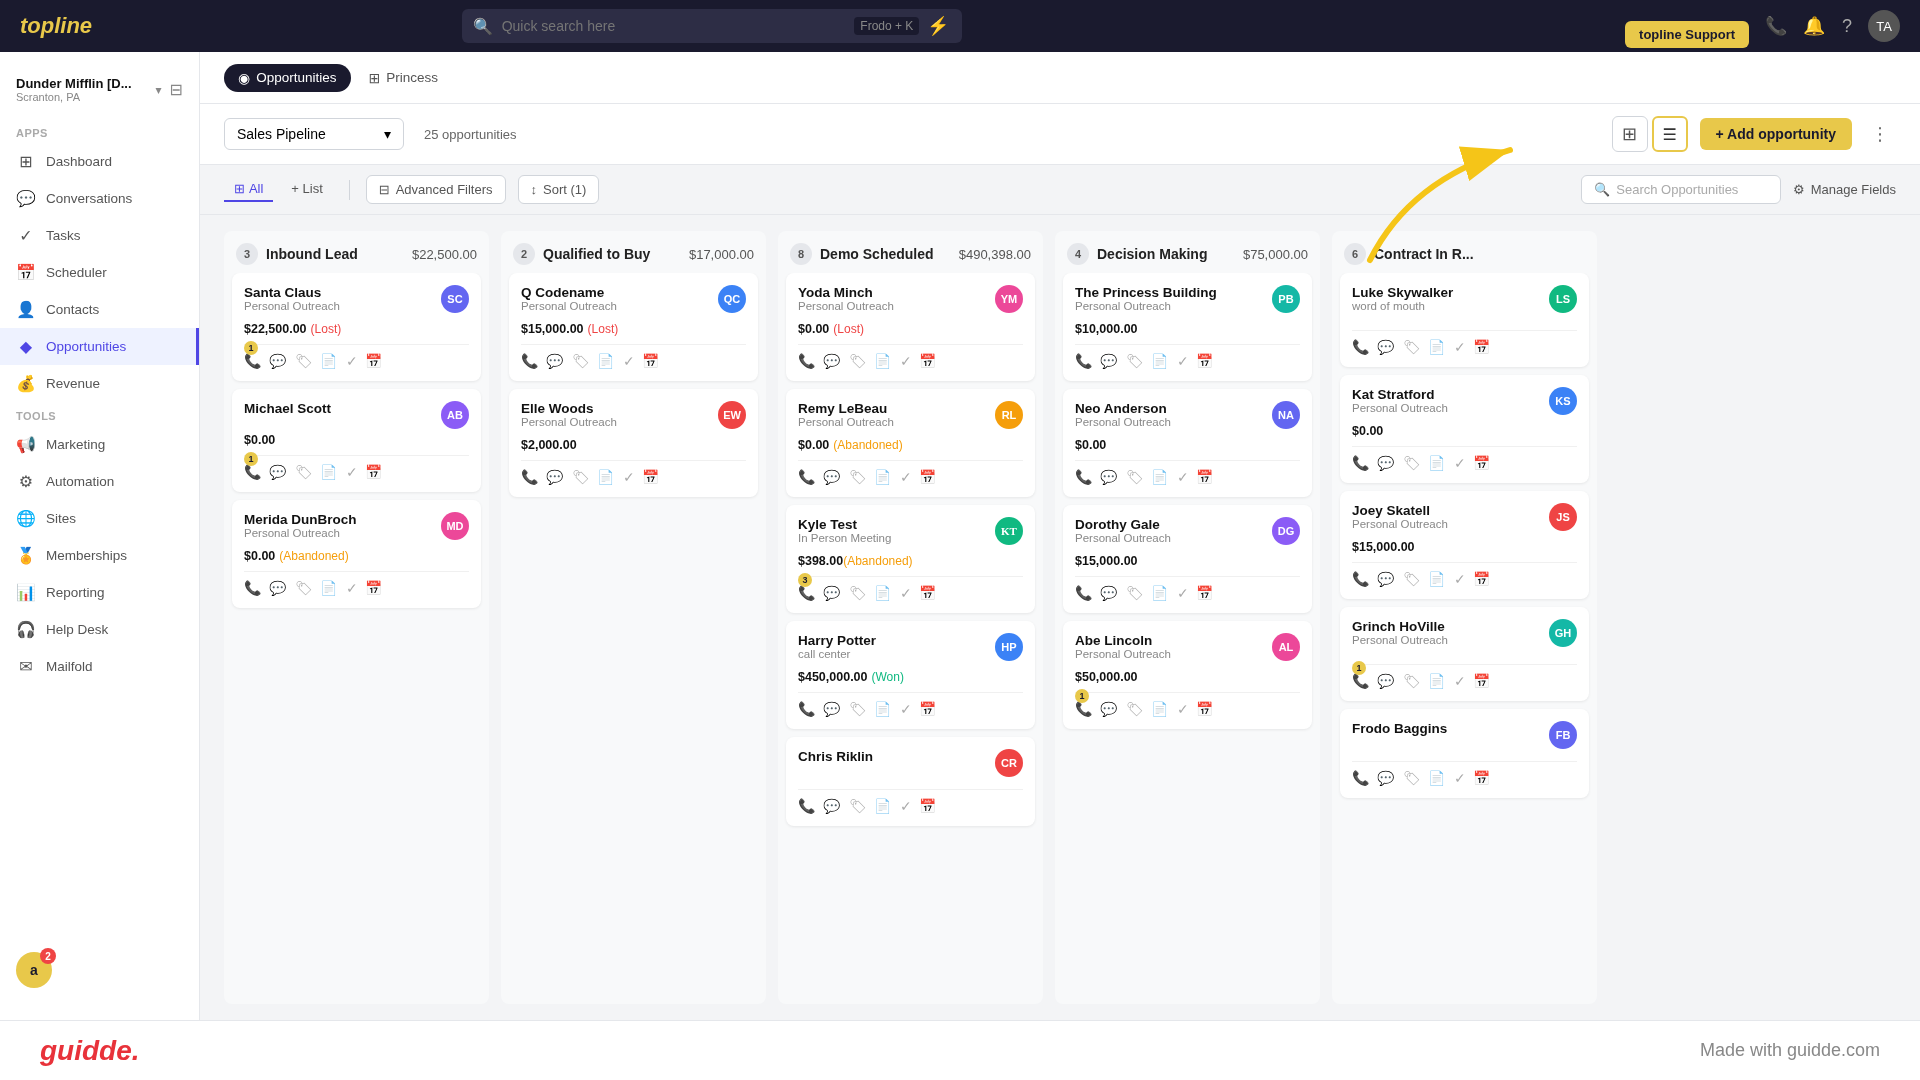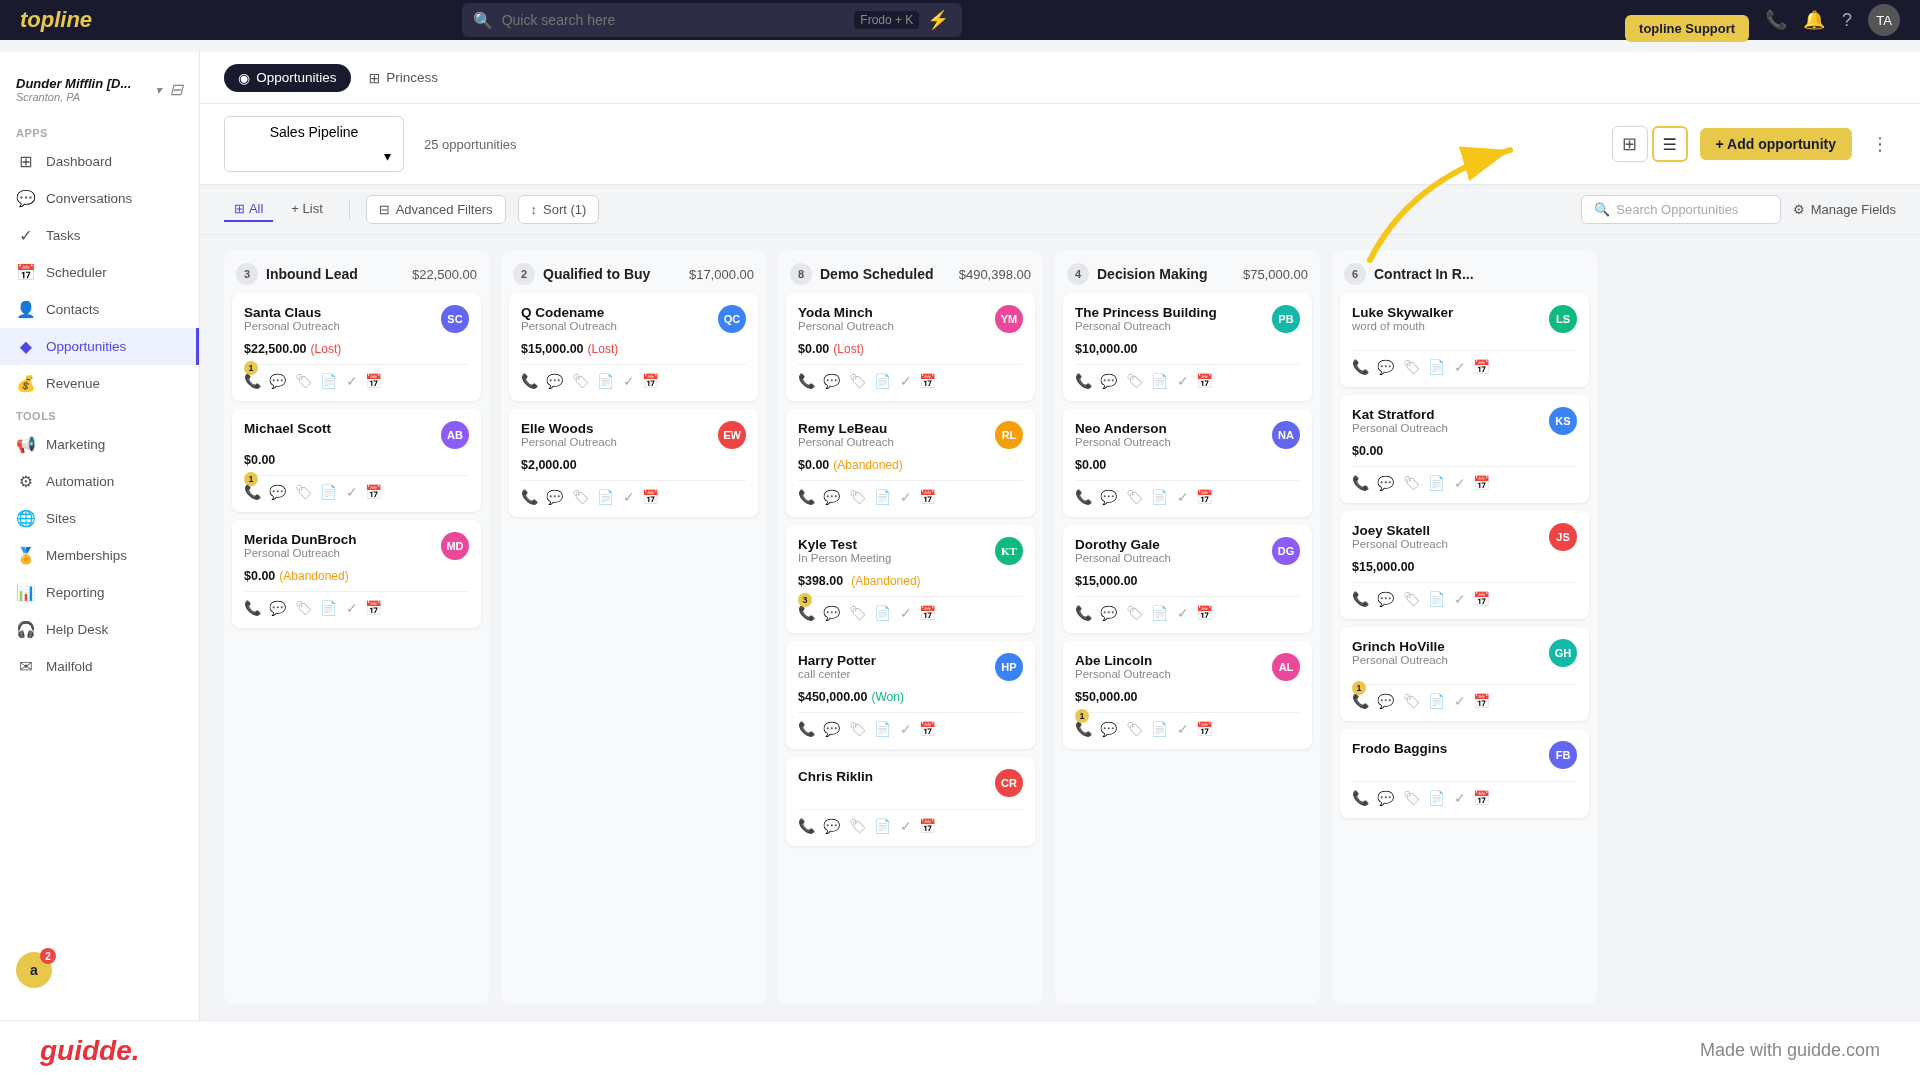--- a/index.html
+++ b/index.html
@@ -1,54 +1,54 @@
 <!DOCTYPE html>
 <html><head>
   <meta charset="utf-8">
   <style>
     * { box-sizing: border-box; margin: 0; padding: 0; }
     body { font-family: -apple-system, BlinkMacSystemFont, 'Segoe UI', sans-serif; background: #f3f4f6; overflow: hidden; width: 1920px; height: 1080px; }
 
     
-    .topbar { background: #1a1a2e; height: 40px; display: flex; align-items: center; padding: 18px 20px; gap: 36px; position: fixed; top: 0; left: 0; right: 0; z-index: 100; }
+    .topbar { background: #1a1a2e; height: 52px; display: flex; align-items: center; padding: 18px 20px; gap: 36px; position: fixed; top: 0; left: 0; right: 0; z-index: 100; }
     .topbar-logo { color: #e8c84a; font-size: 22px; font-weight: 700; font-style: italic; margin-right: 20px; }
     .topbar-search { flex: 1; max-width: 500px; margin: 0 auto; background: #2d2d45; border-radius: 6px; display: flex; align-items: center; padding: 0 12px; gap: 8px; height: 34px; }
     .topbar-search input { background: none; border: none; outline: none; color: #ccc; font-size: 14px; flex: 1; }
     .topbar-search-shortcut { color: #888; font-size: 12px; background: #1a1a2e; padding: 2px 6px; border-radius: 4px; }
     .topbar-lightning { color: #e8c84a; font-size: 18px; cursor: pointer; }
     .topbar-right { display: flex; align-items: center; gap: 16px; margin-left: auto; }
     .topbar-support-btn { background: #e8c84a; color: #1a1a2e; border: none; border-radius: 6px; padding: 6px 14px; font-size: 13px; font-weight: 600; cursor: pointer; margin-top: 16px; }
     .topbar-icon { color: #aaa; font-size: 18px; cursor: pointer; }
     .topbar-avatar { width: 32px; height: 32px; border-radius: 50%; background: #555; display: flex; align-items: center; justify-content: center; color: #fff; font-size: 13px; cursor: pointer; }
 
     
     .layout { display: flex; margin-top: 52px; height: calc(1080px - 52px - 60px); }
 
     
     .sidebar { width: 200px; background: #fff; border-right: 1px solid #e5e7eb; padding: 16px 0; display: flex; flex-direction: column; flex-shrink: 0; overflow-y: auto; }
-    .sidebar-company { padding: 8px 16px 16px; display: flex; align-items: center; gap: 8px; cursor: pointer; font-style: italic; }
+    .sidebar-company { padding: 8px 16px 16px; display: flex; align-items: center; gap: 8px; cursor: pointer; }
     .sidebar-company-text { font-size: 13px; font-weight: 600; color: #111; }
     .sidebar-company-sub { font-size: 11px; color: #888; }
     .sidebar-company-arrow { color: #888; font-size: 12px; }
     .sidebar-layout-icon { color: #888; font-size: 16px; cursor: pointer; }
     .sidebar-section-label { font-size: 11px; color: #aaa; font-weight: 600; padding: 8px 16px 4px; text-transform: uppercase; letter-spacing: 0.5px; }
     .sidebar-item { display: flex; align-items: center; gap: 10px; padding: 9px 16px; cursor: pointer; color: #555; font-size: 13.5px; border-radius: 0; }
     .sidebar-item.active { color: #4f46e5; background: #eef2ff; border-right: 3px solid #4f46e5; }
     .sidebar-item-icon { font-size: 16px; width: 20px; text-align: center; }
 
     
     .main { flex: 1; overflow: hidden; display: flex; flex-direction: column; }
     .main-nav { background: #fff; border-bottom: 1px solid #e5e7eb; padding: 0 24px; display: flex; align-items: center; gap: 4px; height: 52px; }
     .nav-tab { display: flex; align-items: center; gap: 6px; padding: 6px 14px; border-radius: 20px; cursor: pointer; font-size: 13.5px; color: #555; }
     .nav-tab.active { background: #1a1a2e; color: #fff; }
     .nav-tab-icon { font-size: 14px; }
 
     
     .toolbar { background: #fff; padding: 12px 24px; display: flex; align-items: center; gap: 12px; border-bottom: 1px solid #e5e7eb; }
-    .pipeline-select { border: 1px solid #d1d5db; border-radius: 6px; padding: 7px 12px; font-size: 14px; background: #fff; cursor: pointer; display: flex; align-items: center; gap: 8px; min-width: 180px; flex-direction: column; }
+    .pipeline-select { border: 1px solid #d1d5db; border-radius: 6px; padding: 7px 12px; font-size: 14px; background: #fff; cursor: pointer; display: flex; align-items: center; gap: 8px; min-width: 180px; }
     .opportunity-count { font-size: 13px; color: #666; padding: 4px 8px; }
     .toolbar-spacer { flex: 1; }
     .view-btn { width: 36px; height: 36px; border: 2px solid #e8c84a; border-radius: 6px; display: flex; align-items: center; justify-content: center; cursor: pointer; background: #fff; color: #333; font-size: 16px; }
     .view-btn.active { background: #fff; border-color: #e8c84a; }
     .add-opportunity-btn { background: #e8c84a; color: #1a1a2e; border: none; border-radius: 6px; padding: 8px 16px; font-size: 14px; font-weight: 600; cursor: pointer; display: flex; align-items: center; gap: 6px; }
     .more-btn { width: 32px; height: 32px; border: none; background: none; cursor: pointer; color: #666; font-size: 18px; }
 
     
     .filter-bar { background: #f3f4f6; padding: 10px 24px; display: flex; align-items: center; gap: 12px; border-bottom: 1px solid #e5e7eb; }
     .view-all-tabs { display: flex; gap: 8px; }
@@ -435,21 +435,21 @@
       </div>
     </div>
             <div class="card">
       <div class="card-header">
         <div>
           <div class="card-name">Kyle Test</div>
           <div class="card-source">In Person Meeting</div>
         </div>
         <div class="card-avatar" style="background:#10b981;font-family:Liberation Serif, serif;">KT</div>
       </div>
-      <div style="display:flex;align-items:center;gap:8px;">
+      <div style="display:flex;align-items:center;gap:0;">
         <span class="card-amount">$398.00</span>
         <span class="card-status-abandoned">(Abandoned)</span>
       </div>
       <div class="card-actions">
         <span class="card-badge">3</span>
         <span class="card-action-icon">📞</span>
         <span class="card-action-icon">💬</span>
         <span class="card-action-icon">🏷</span>
         <span class="card-action-icon">📄</span>
         <span class="card-action-icon">✓</span>

